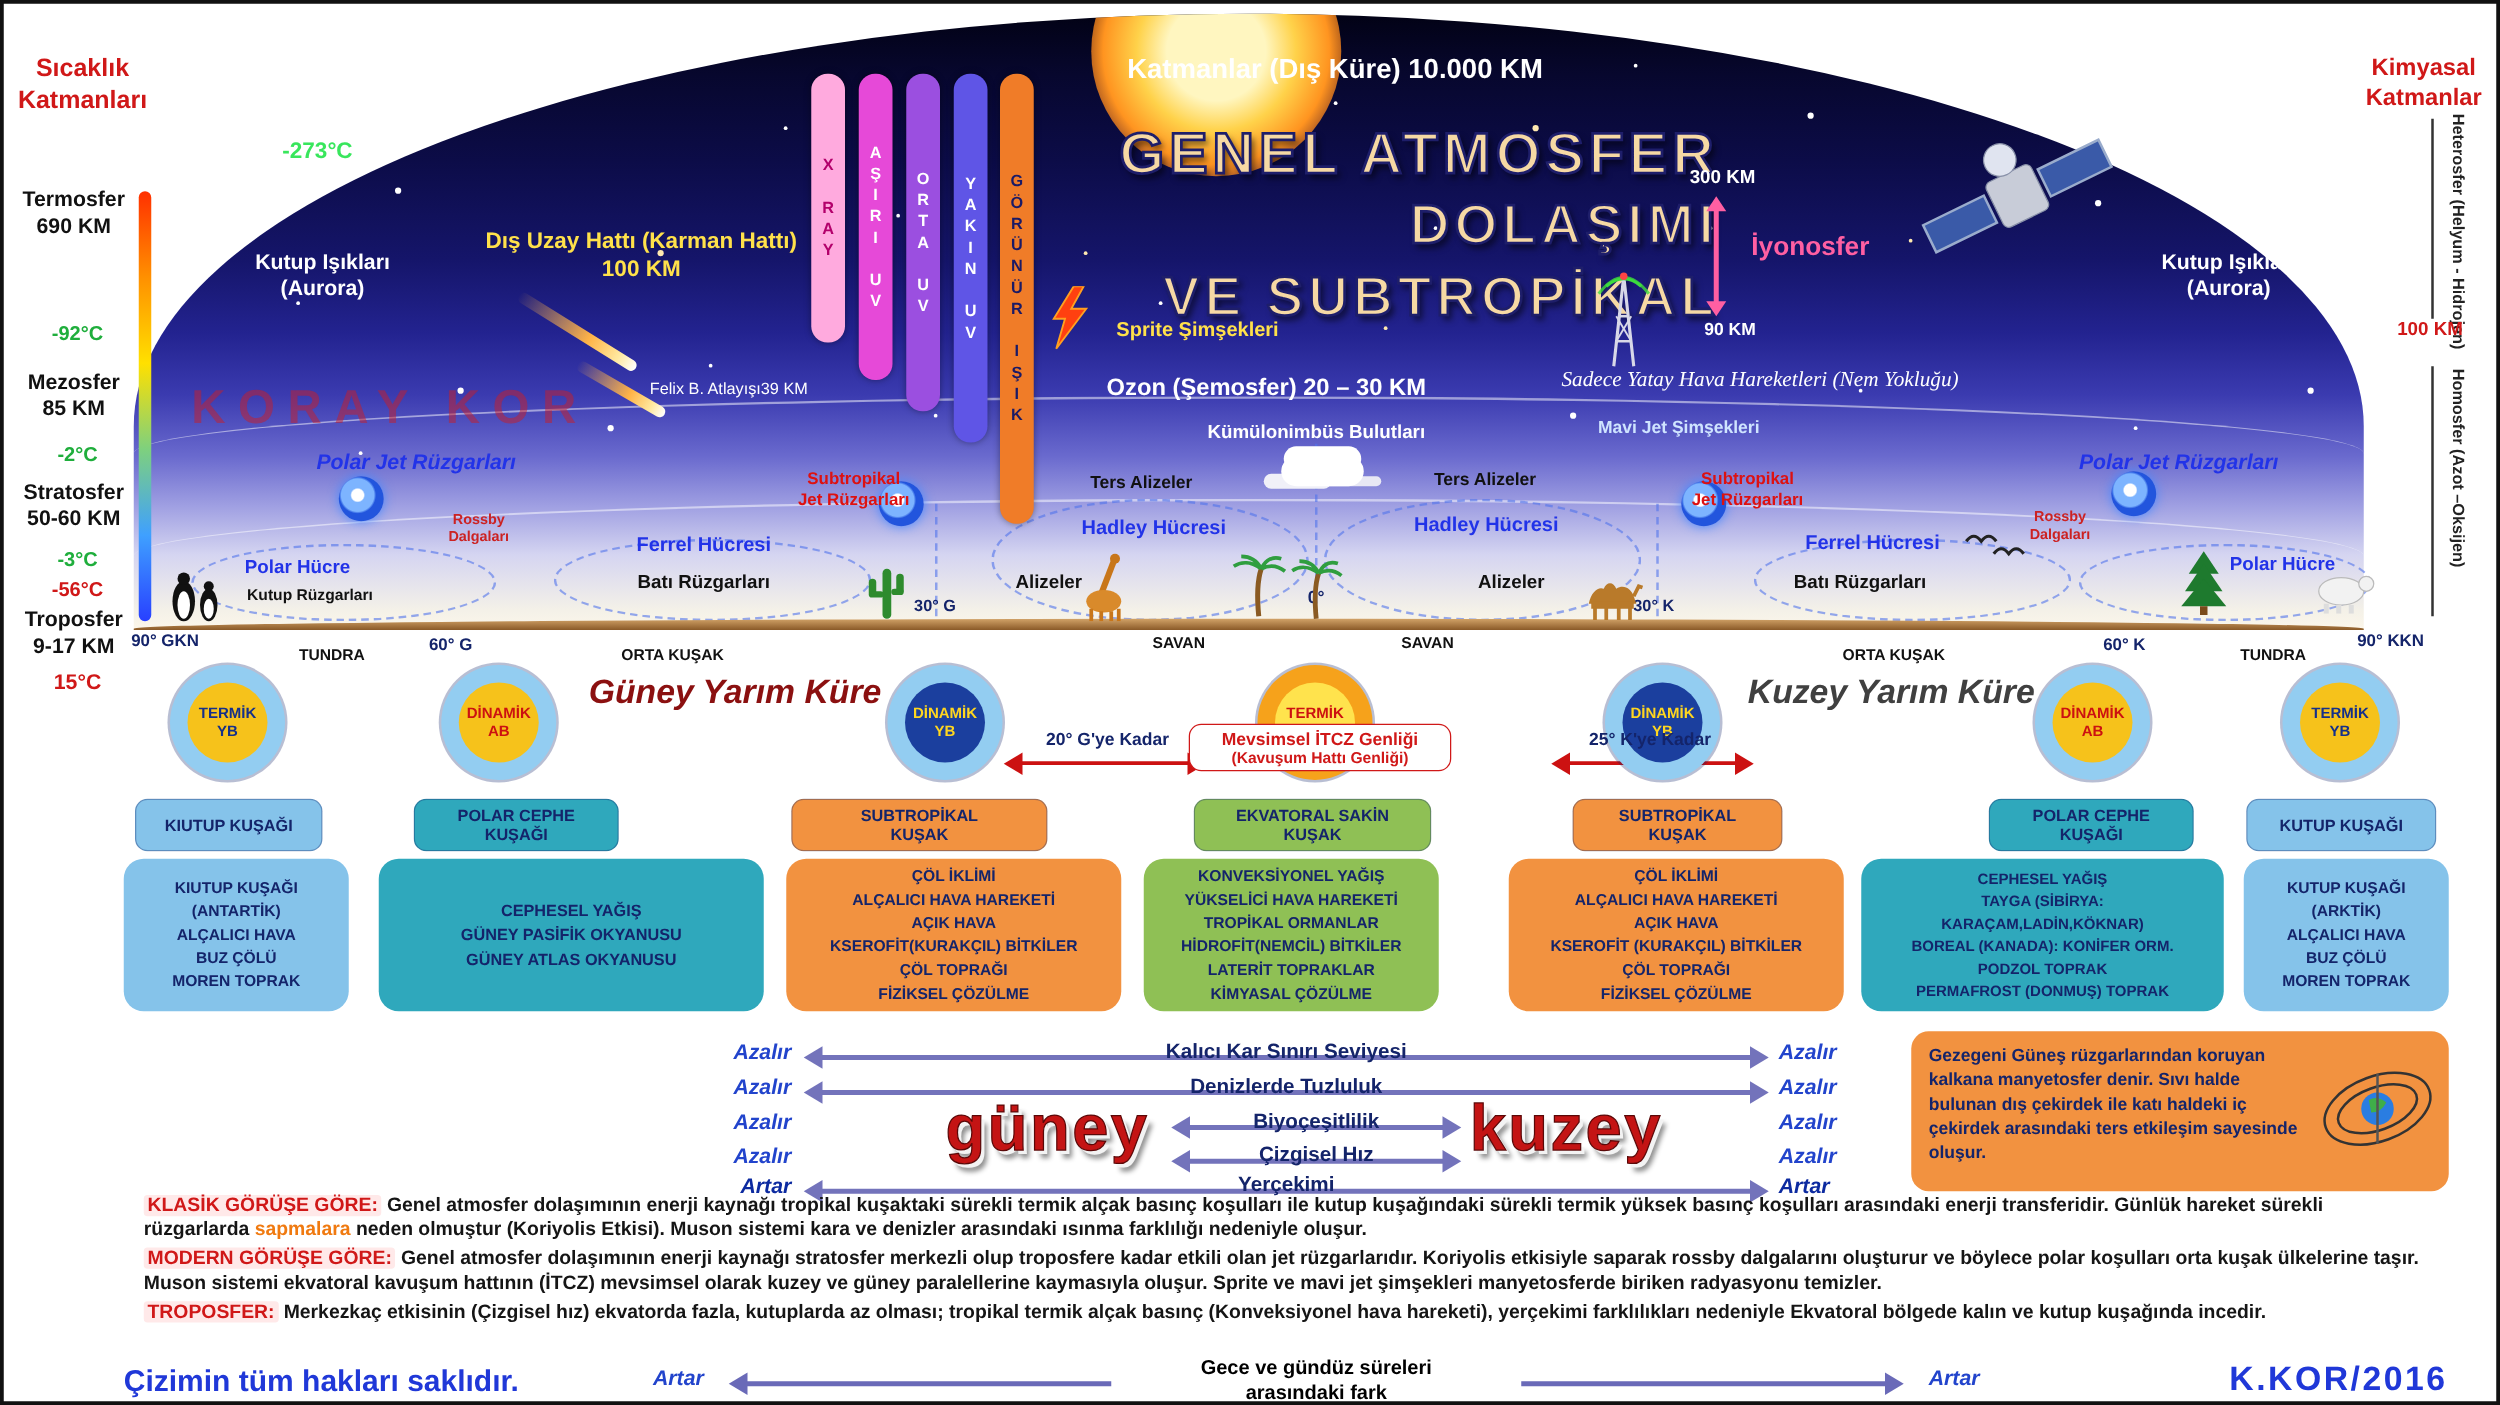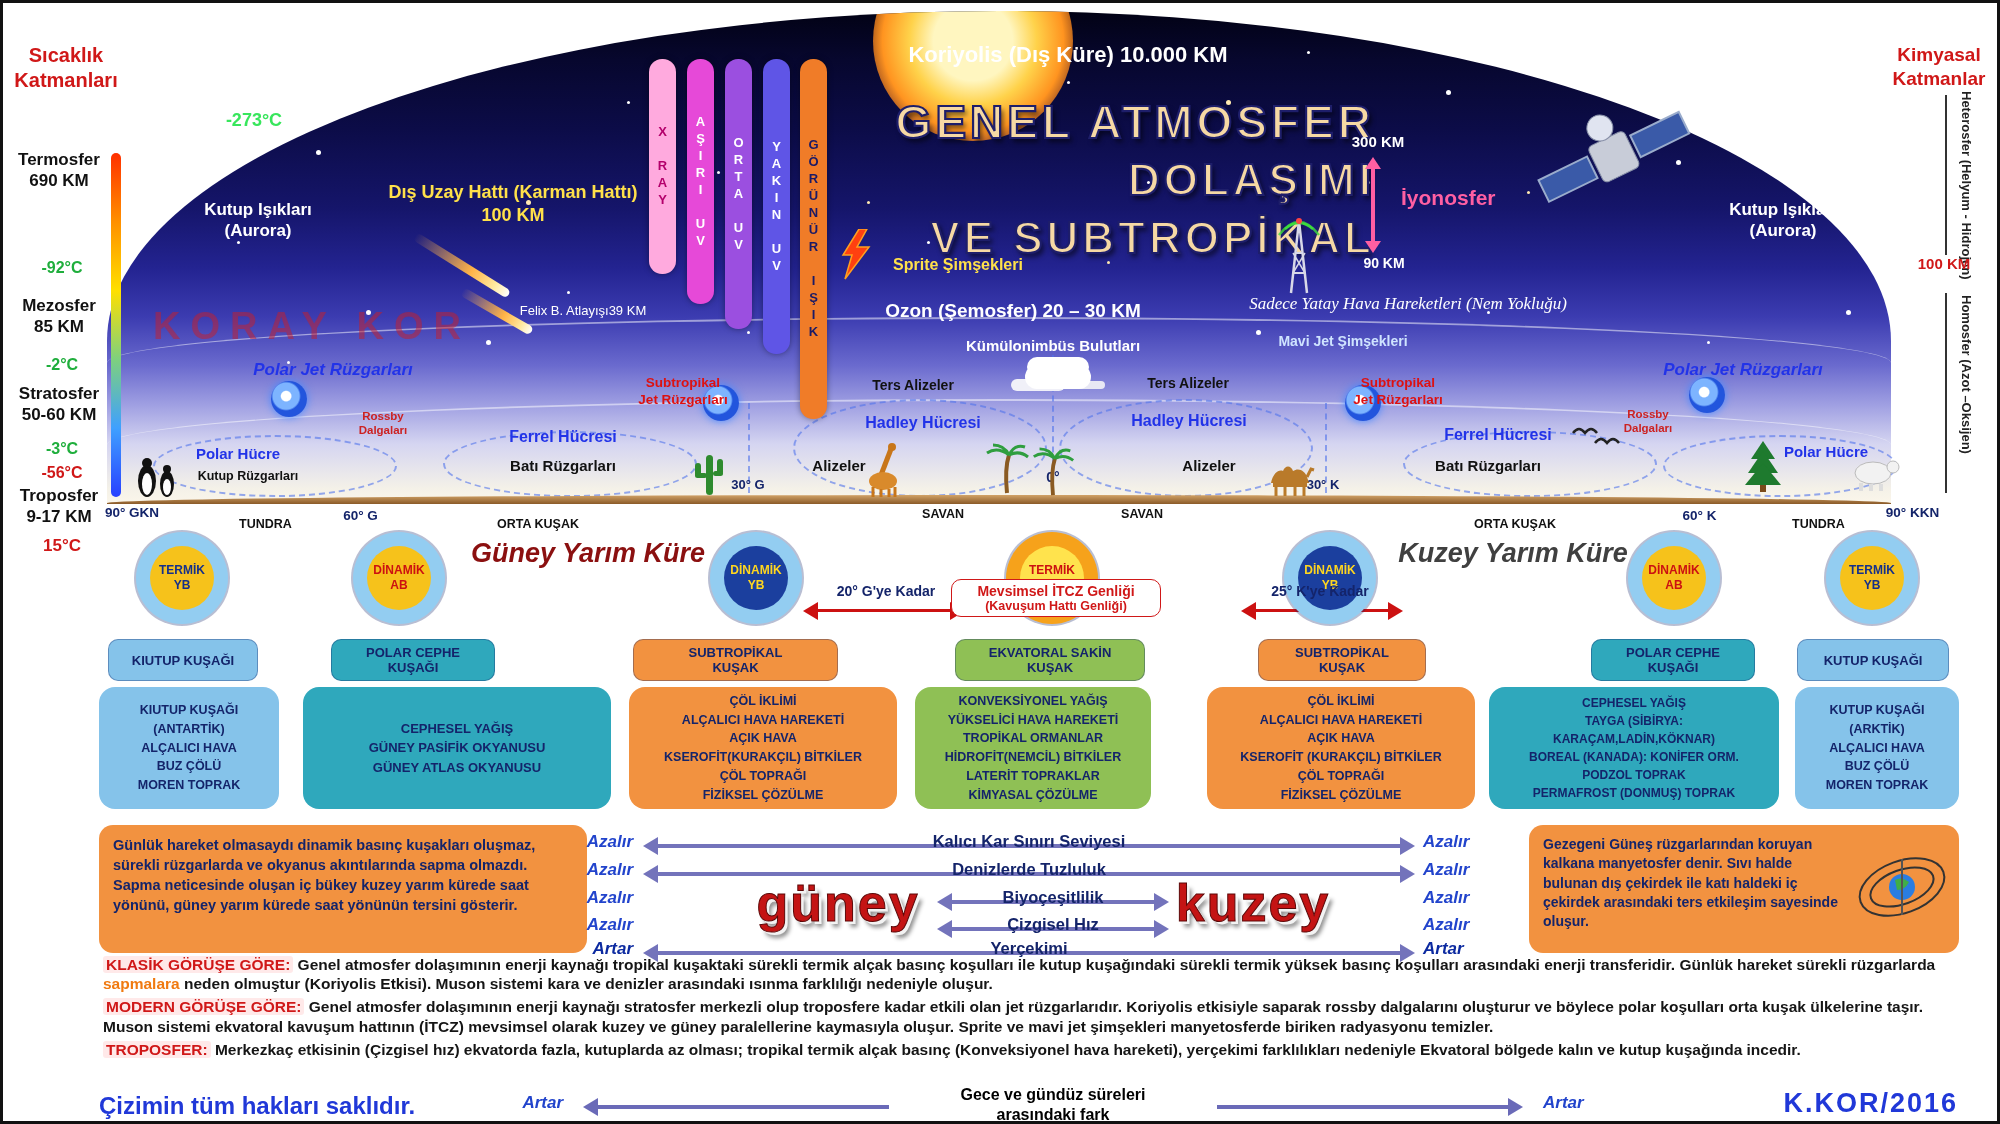--- a/index.html
+++ b/index.html
@@ -96,41 +96,41 @@
   .c-blue{background:#85c3ea}.c-teal{background:#2fa8bc}.c-orange{background:#f29240}.c-green{background:#8fc055}
 
   .obox{position:absolute;top:822px;height:128px;z-index:6;background:#f29240;border-radius:14px;
         padding:10px 14px;box-sizing:border-box;font-weight:bold;font-size:14.5px;color:#14246a;line-height:1.38}
   .azword{position:absolute;width:130px;z-index:7;font-weight:bold;font-style:italic;font-size:17px;color:#2244cc}
   .artar{color:#0c2aa0}
   .bigword{position:absolute;width:300px;z-index:8;text-align:center;font-size:52px;font-weight:bold;color:#c41414;
            letter-spacing:2px;-webkit-text-stroke:1px #5a0808;text-shadow:3px 3px 0 #f3f3f3,5px 6px 4px rgba(0,0,0,.45)}
 
   .paras{position:absolute;left:96px;top:952px;width:1858px;z-index:6}
-  .paras p{margin:0 4px 4px;font-size:15.5px;line-height:1.24;color:#151515;font-weight:bold}
+  .paras p{margin:0 16px 4px;font-size:15.5px;line-height:1.24;color:#151515;font-weight:bold}
   .lead{color:#d01818;background:#ffe9e9;padding:0 3px;border-radius:3px}
   .hl{color:#f07a10}
 </style>
 </head>
 <body>
 
 <div class="canvas">
 
   <div class="dome">
     <div class="stars"></div>
     <div class="sun"></div>
     <div class="arc" style="top:306px"></div>
     <div class="arc" style="top:388px"></div>
     <div class="comet" style="left:300px;top:250px;width:110px;transform:rotate(32deg)"></div>
     <div class="comet" style="left:350px;top:296px;width:80px;transform:rotate(30deg)"></div>
   </div>
   <div class="ground"></div>
   <div class="thermo"></div>
 
-  <div class="lbl ctr b w" style="left:885px;top:38px;width:360px;font-size:22px">Koriyolis (Dış Küre) 10.000 KM</div>
+  <div class="lbl ctr b w" style="left:885px;top:38px;width:360px;font-size:22px">Katmanlar (Dış Küre) 10.000 KM</div>
   <div class="title" style="top:92px;font-size:46px">GENEL ATMOSFER</div>
   <div class="title" style="top:152px;font-size:44px">DOLAŞIMI</div>
   <div class="title" style="top:210px;font-size:44px">VE SUBTROPİKAL</div>
   <div class="lbl ctr b w pre" style="left:1690px;top:46px;width:180px;font-size:14px">POLARİS
 (KUTUP) YILDIZI</div>
   <div class="lbl" style="left:1760px;top:84px;font-size:24px;color:#fff">★</div>
   <div class="lbl b" style="left:150px;top:300px;font-size:38px;letter-spacing:10px;color:rgba(200,30,40,.5)">KORAY KOR</div>
 
   <svg class="lbl" style="left:1520px;top:92px" width="180" height="120" viewBox="0 0 180 120">
     <g transform="rotate(-26 90 60)">
@@ -415,21 +415,20 @@
 KARAÇAM,LADİN,KÖKNAR)
 BOREAL (KANADA): KONİFER ORM.
 PODZOL TOPRAK
 PERMAFROST (DONMUŞ) TOPRAK</div>
   <div class="zbox c-blue pre" style="left:1792px;width:164px">KUTUP KUŞAĞI
 (ARKTİK)
 ALÇALICI HAVA
 BUZ ÇÖLÜ
 MOREN TOPRAK</div>
 
-  <div class="obox" style="left:96px;width:488px">Günlük hareket olmasaydı dinamik basınç kuşakları oluşmaz, sürekli rüzgarlarda ve okyanus akıntılarında sapma olmazdı. Sapma neticesinde oluşan iç bükey kuzey yarım kürede saat yönünü, güney yarım kürede saat yönünün tersini gösterir.</div>
 
   <div class="azword" style="left:500px;top:829px;text-align:right">Azalır</div>
   <div class="darrow" style="left:646px;top:841px;width:760px">
       <span class="alabel">Kalıcı Kar Sınırı Seviyesi</span>
     </div>
   <div class="azword" style="left:1420px;top:829px">Azalır</div>
 
   <div class="azword" style="left:500px;top:857px;text-align:right">Azalır</div>
   <div class="darrow" style="left:646px;top:869px;width:760px">
       <span class="alabel">Denizlerde Tuzluluk</span>

